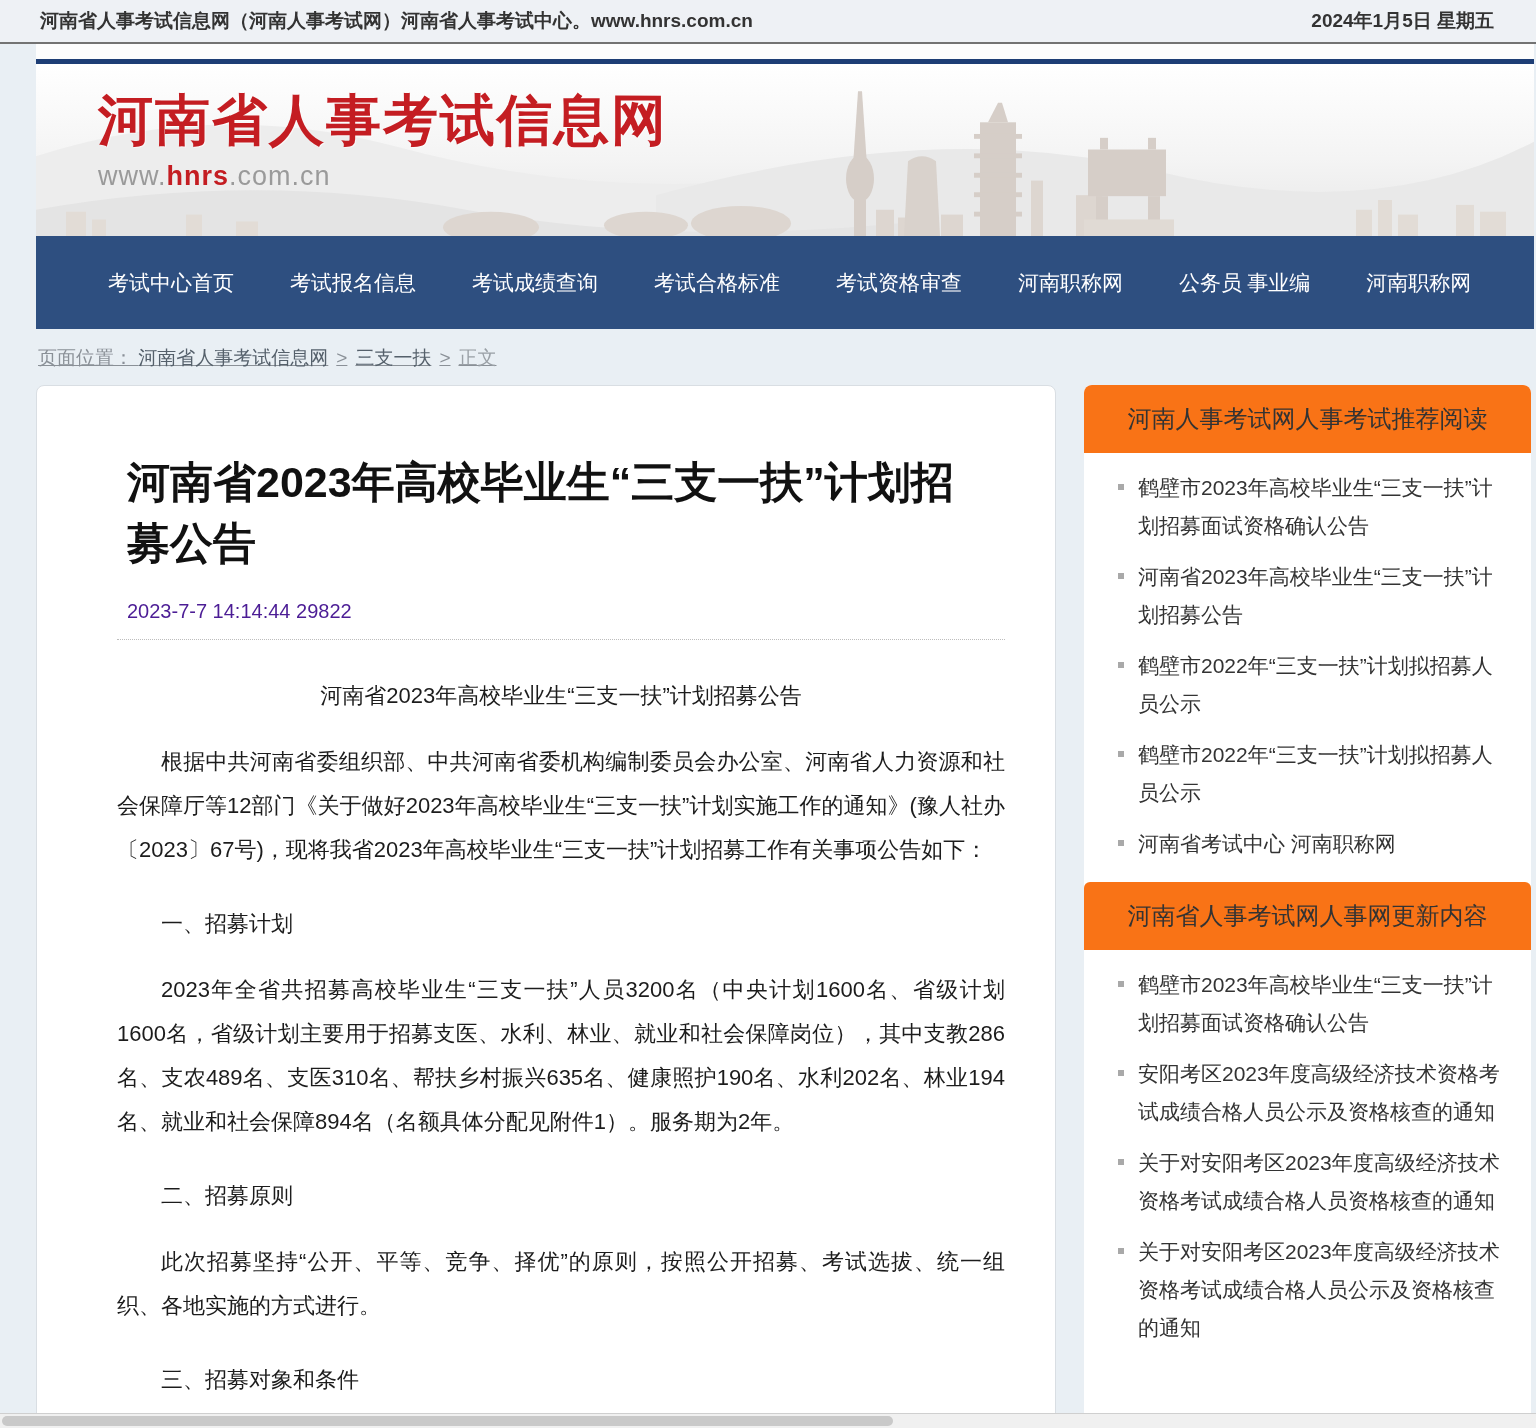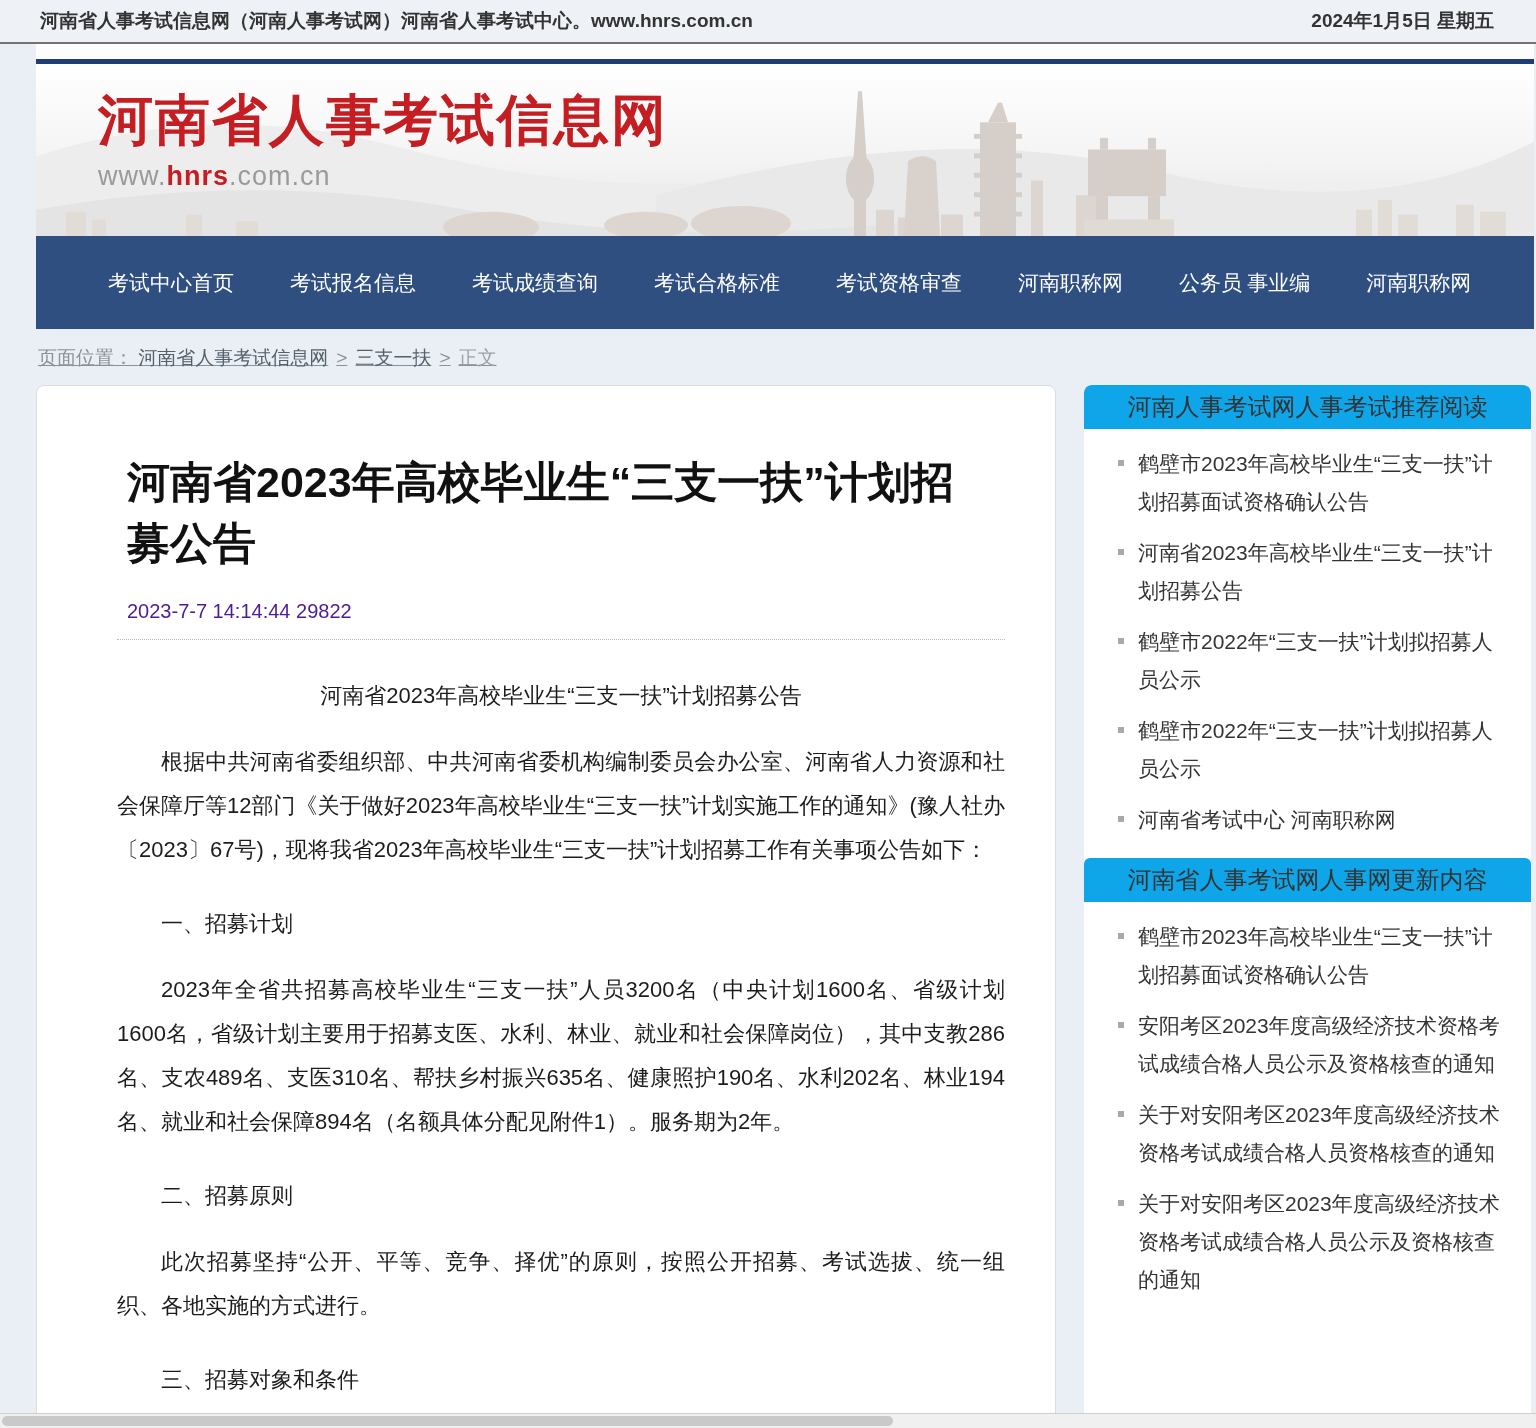--- a/index.html
+++ b/index.html
@@ -78,21 +78,21 @@
   .article-body .center { text-align: center; margin: 26px 0 22px; }
   .article-body .para { text-indent: 2em; margin: 22px 0; text-align: justify; }
   .article-body .heading { text-indent: 2em; margin: 30px 0 8px; }
   
   .sidebar {
     margin-left: 28px; width: 447px; min-height: 1041px;
     background: #fff; border-radius: 8px 8px 0 0;
     overflow: hidden;
   }
   .side-header {
-    height: 44px; background: #0ea5e9;
+    height: 68px; background: #f97316;
     border-radius: 6px 6px 0 0;
     display: flex; align-items: center; justify-content: center;
     font-size: 24px; color: #333;
   }
   .side-list { padding: 16px 20px 6px 30px; }
   .side-item {
     position: relative;
     padding-left: 24px; margin-bottom: 13px;
     font-size: 21px; color: #333; line-height: 38px;
     cursor: pointer;

